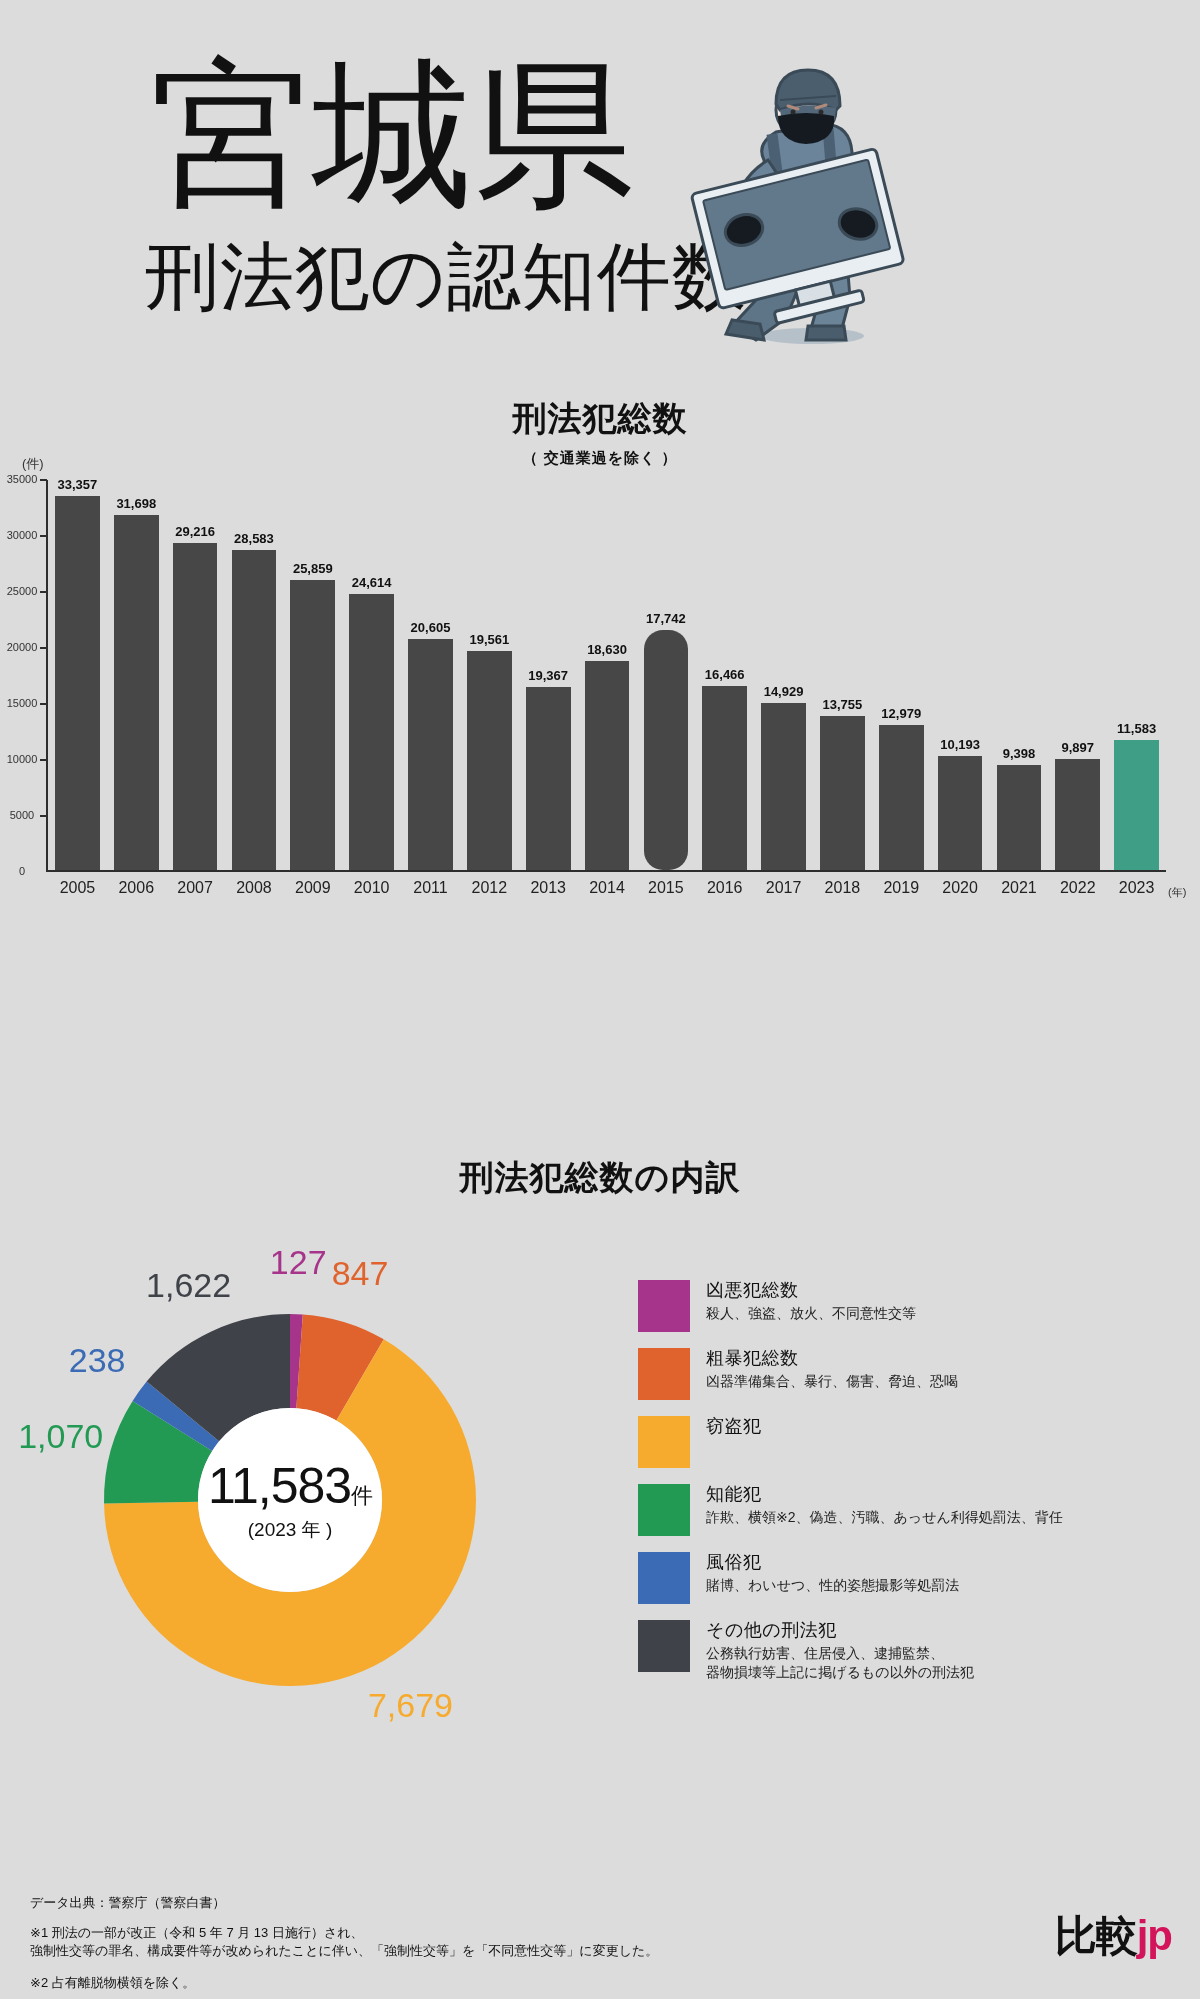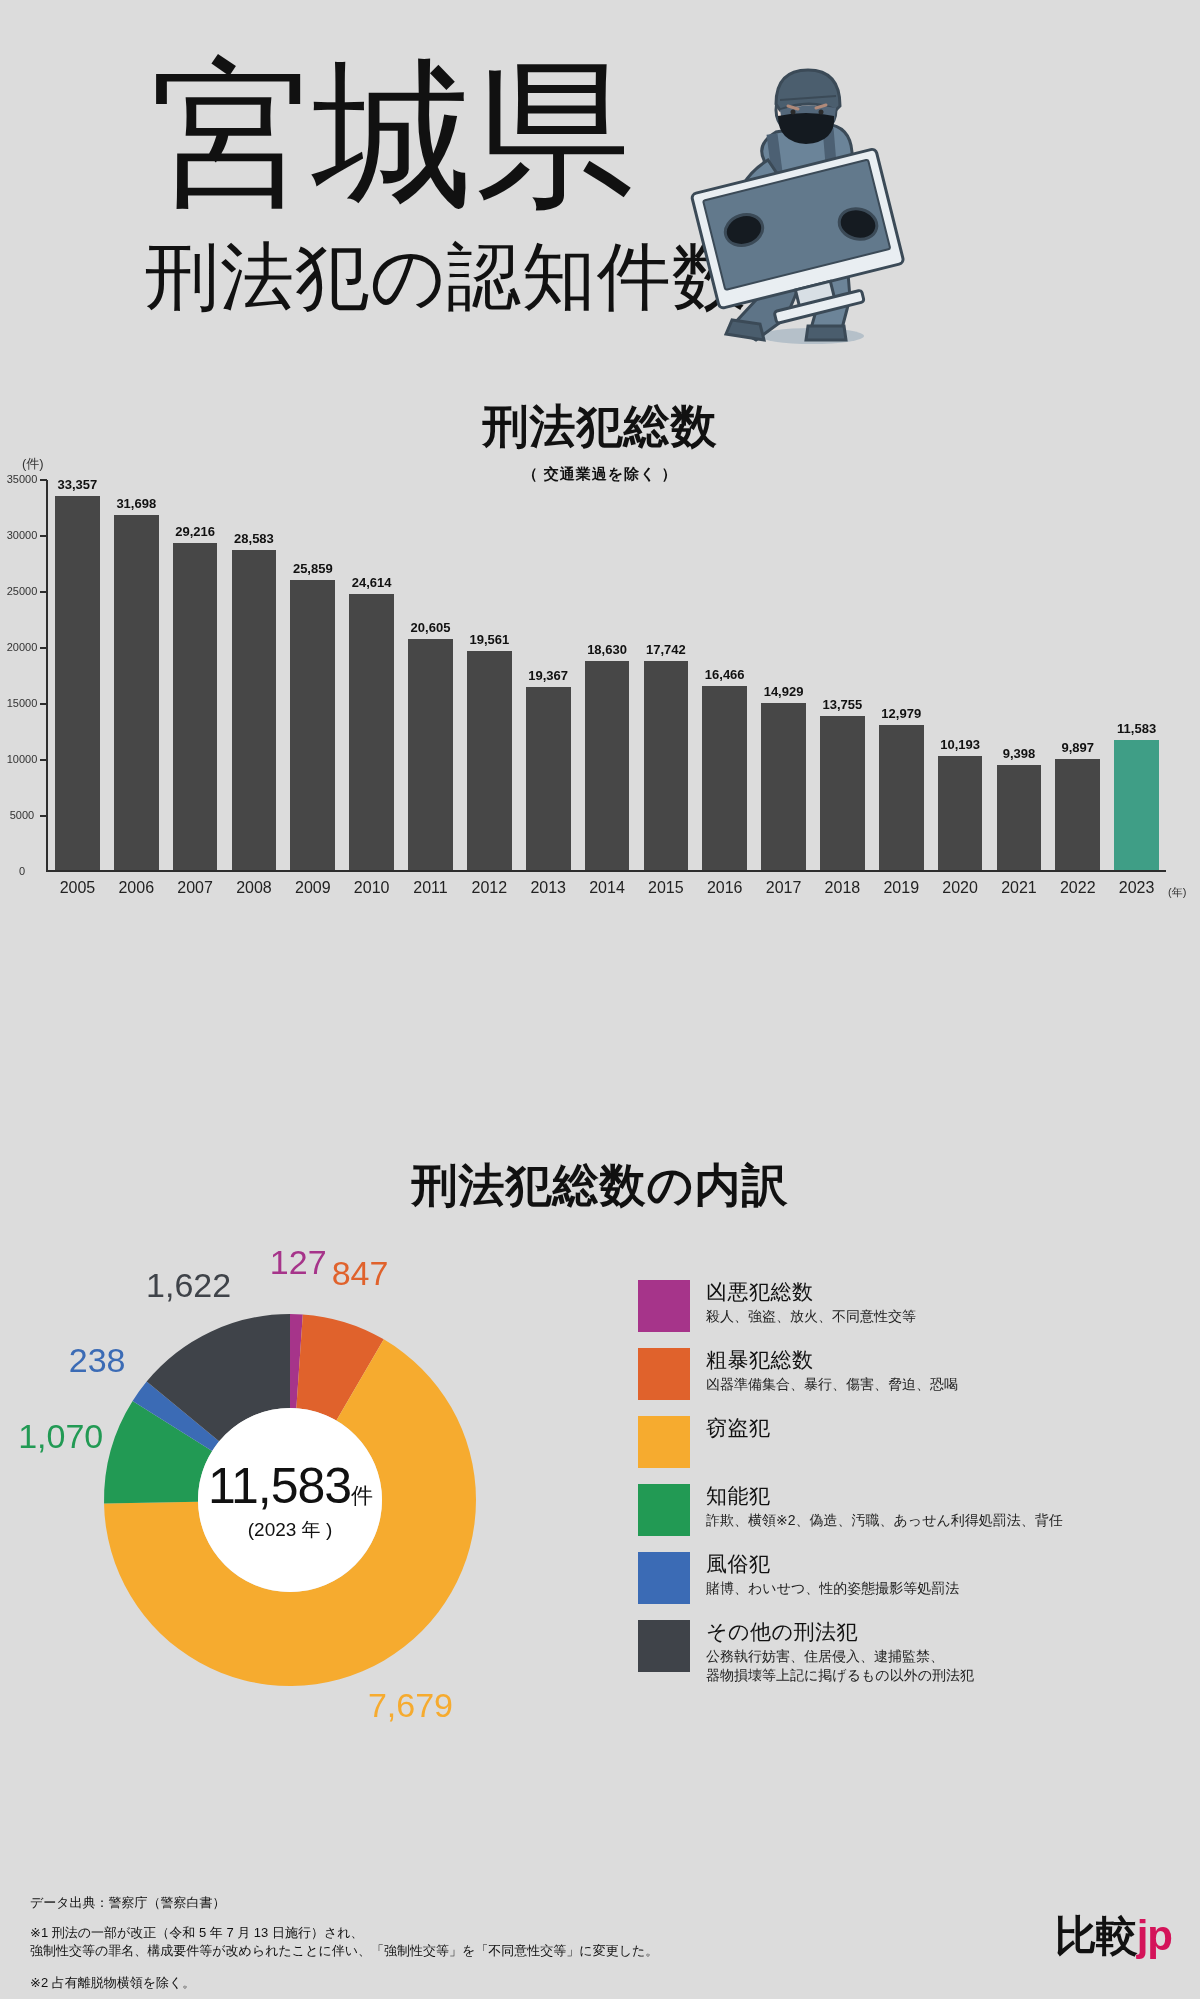--- a/index.html
+++ b/index.html
@@ -23,21 +23,21 @@
     letter-spacing:1px; color:#111;
   }
 
   
   #burglar { position:absolute; left:660px; top:48px; width:340px; height:300px; }
 
   
   .sec-title-wrap { position:absolute; width:1200px; text-align:center; }
   .sec-title {
     display:inline-block; position:relative;
-    font-size:46px; font-weight:700; letter-spacing:1px; color:#111;
+    font-size:34px; font-weight:700; letter-spacing:1px; color:#111;
     padding:0 6px 2px 6px;
   }
   .sec-title::after {
     content:""; position:absolute; left:0; right:0; bottom:1px;
     height:11px; background:#3f9e86; z-index:-1;
   }
   .sec-sub { font-size:15px; font-weight:700; color:#111; margin-top:5px; letter-spacing:1px; }
 
   
   #bar-section { position:absolute; left:0; top:455px; width:1200px; height:470px; }
@@ -75,21 +75,21 @@
   #donut-total { font-size:50px; font-weight:400; color:#111; letter-spacing:-1px; }
   #donut-total-unit { font-size:22px; font-weight:400; }
   #donut-year { font-size:19px; color:#111; margin-top:2px; }
   .slice-label { position:absolute; font-size:34px; font-weight:400; white-space:nowrap; }
 
   
   #legend { position:absolute; left:638px; top:100px; width:540px; }
   .leg-row { display:flex; align-items:flex-start; margin-bottom:16px; }
   .leg-swatch { width:52px; height:52px; flex:0 0 52px; margin-right:16px; }
   .leg-texts { padding-top:-2px; }
-  .leg-name { font-size:21px; line-height:1.15; color:#111; letter-spacing:0.5px; }
+  .leg-name { font-size:18px; line-height:1.15; color:#111; letter-spacing:0.5px; }
   .leg-desc { font-size:14px; line-height:1.35; color:#222; margin-top:3px; }
 
   
   #footer { position:absolute; left:0; top:1890px; width:1200px; height:110px; }
   .foot-line { position:absolute; left:30px; font-size:13px; color:#111; line-height:1.45; }
   #logo { position:absolute; right:28px; top:18px; font-size:42px; font-weight:700;
           letter-spacing:-1px; color:#111; }
   #logo .jp { color:#d4145a; }
 </style>
 </head>
@@ -210,21 +210,21 @@
           <div class="bar" style="height: 183px;">
             <div class="bar-val">19,367</div>
           </div>
         </div>
         <div class="bar-col">
           <div class="bar" style="height: 208.656px;">
             <div class="bar-val">18,630</div>
           </div>
         </div>
         <div class="bar-col">
-          <div class="bar" style="height: 209px;">
+          <div class="bar" style="height: 240px; border-radius: 19px;">
             <div class="bar-val">17,742</div>
           </div>
         </div>
         <div class="bar-col">
           <div class="bar" style="height: 184.419px;">
             <div class="bar-val">16,466</div>
           </div>
         </div>
         <div class="bar-col">
           <div class="bar" style="height: 167.205px;">

